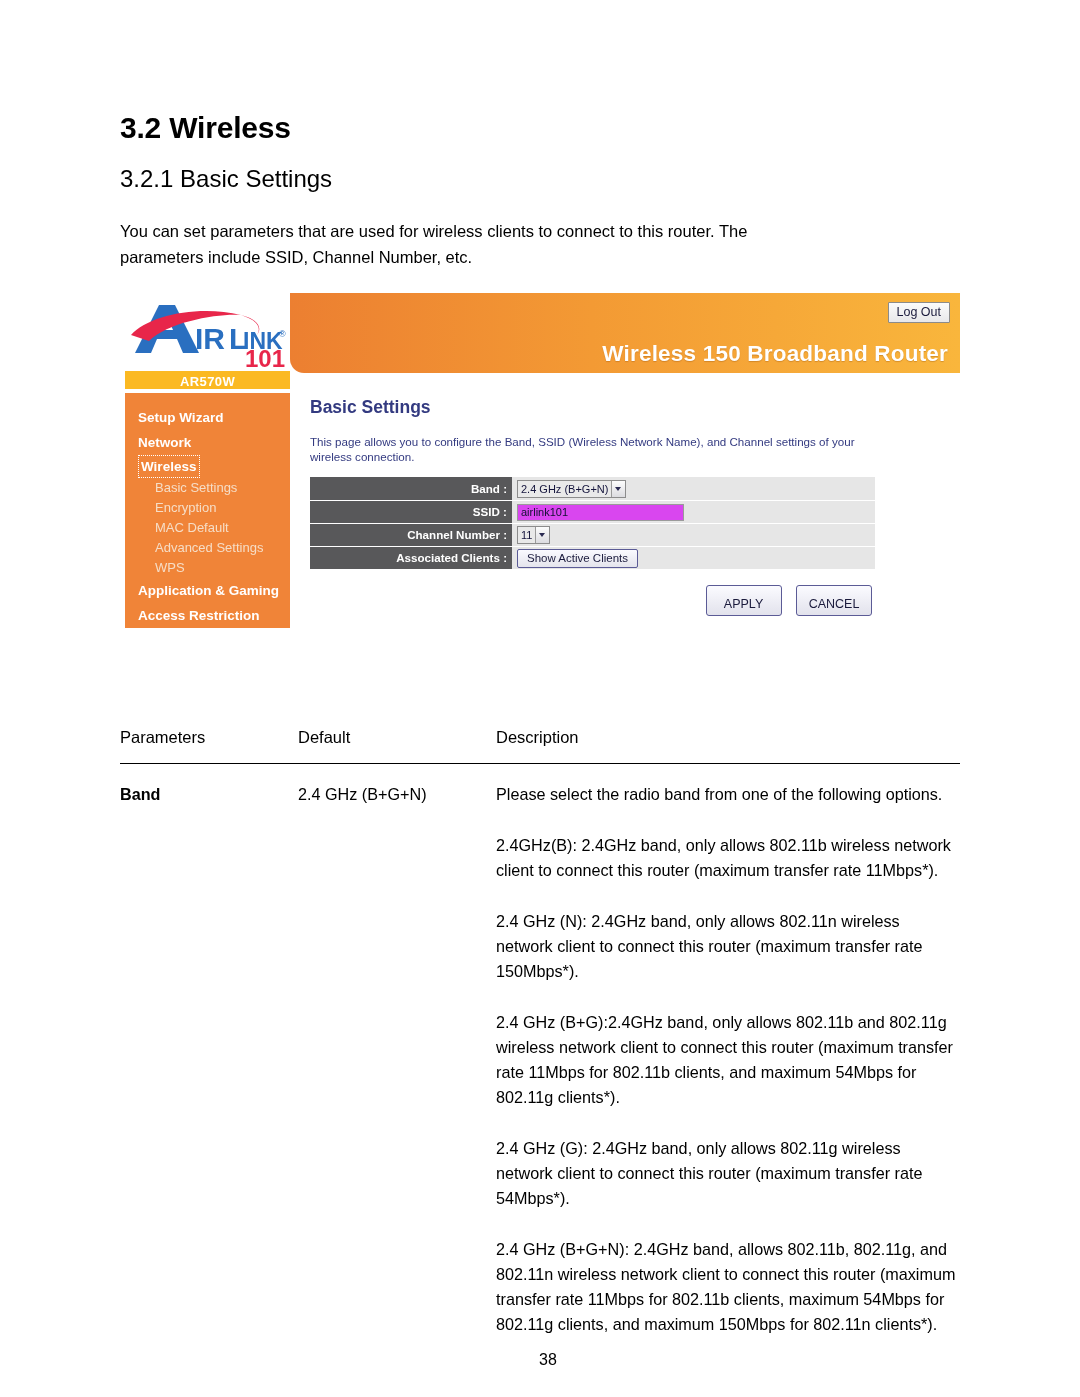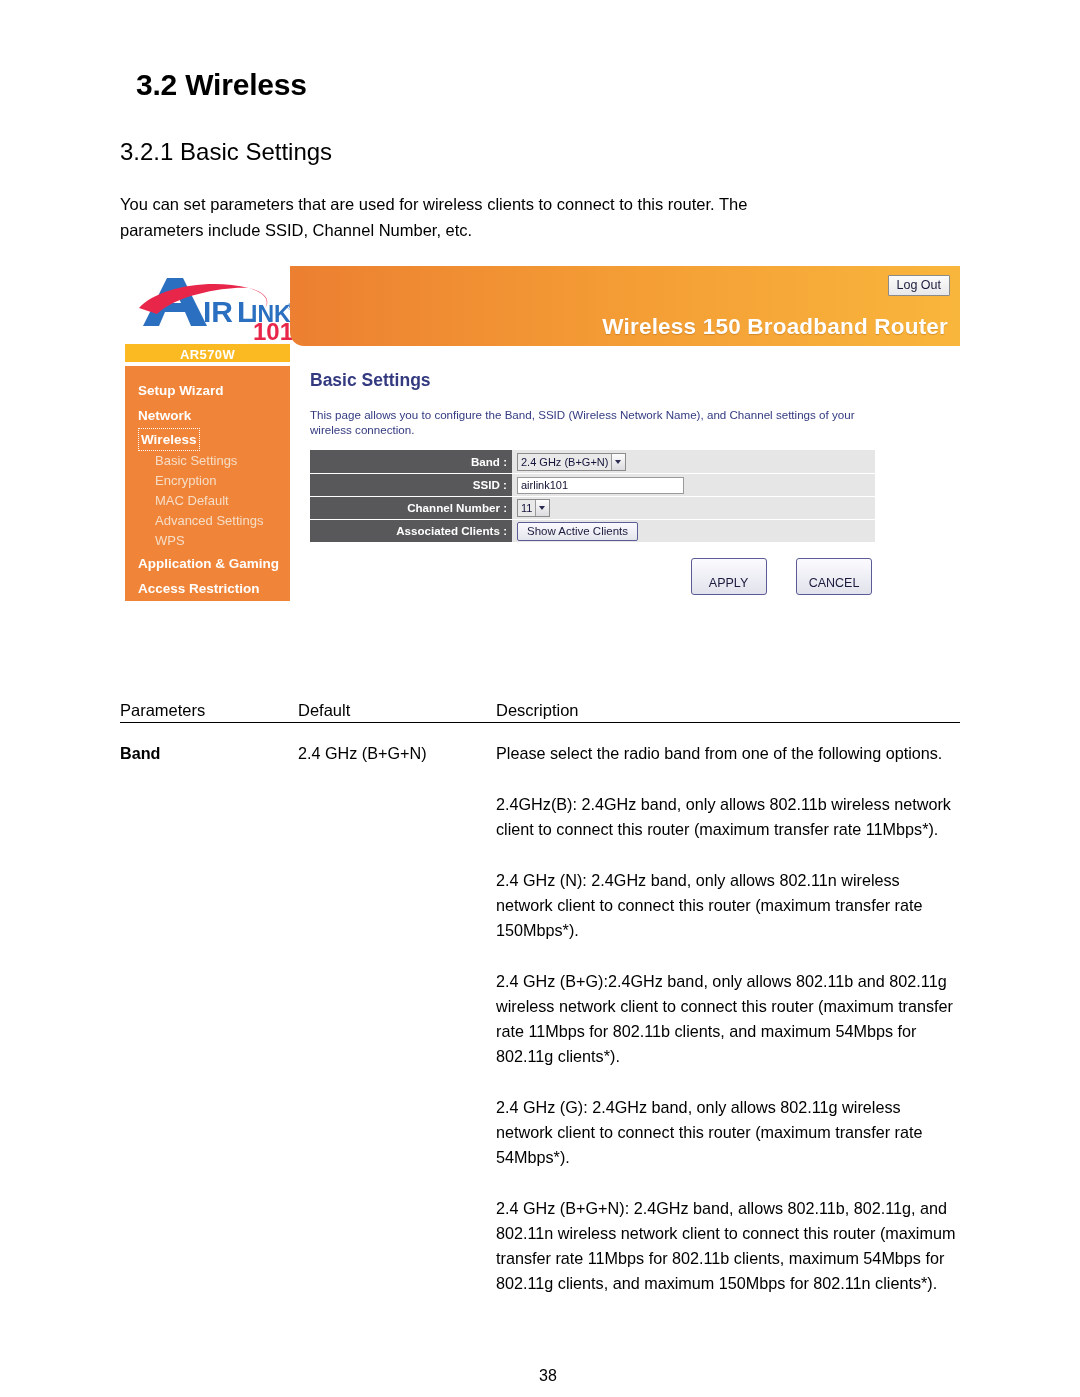--- a/index.html
+++ b/index.html
@@ -21,22 +21,22 @@
     height: 1397px;
     box-sizing: border-box;
     padding: 0 120px;
   }
 
   
   .h-section {
     font-size: 30px;
     font-weight: bold;
     letter-spacing: -0.2px;
-    margin: 16px;
-    padding-top: 52px;
+    margin: 0;
+    padding-top: 111px;
     line-height: 1.1;
   }
   .h-sub {
     font-size: 24px;
     font-weight: normal;
     margin: 0;
     padding-top: 22px;
     line-height: 1.1;
   }
   .intro {
@@ -56,21 +56,21 @@
     height: 412px;
     background: #fff;
   }
   .rs-left {
     position: absolute;
     left: 0; top: 0;
     width: 165px;
   }
   .logo-box {
     position: absolute;
-    left: 8px; top: 0;
+    left: 0; top: 0;
     width: 165px; height: 78px;
     background: #fff;
   }
   .logo-svg { display:block; margin-left: 4px; margin-top: 4px; }
 
   .model-bar {
     position: absolute;
     left: 0; top: 78px;
     width: 165px; height: 18px;
     background: #fbb922;
@@ -213,21 +213,21 @@
     content: "";
     position: absolute;
     left: 3px; top: 6px;
     border-left: 3.5px solid transparent;
     border-right: 3.5px solid transparent;
     border-top: 4px solid #2b2b52;
   }
   .txtfield {
     width: 162px;
     height: 15px;
-    background: #ffffff;
+    background: #d946ef;
     border: 1px solid #9a9a9a;
     font-size: 11px;
     color: #101030;
     padding: 0 0 0 3px;
     line-height: 15px;
     vertical-align: middle;
     font-family: "Liberation Sans", sans-serif;
     box-sizing: content-box;
   }
   .smallbtn {
@@ -249,36 +249,36 @@
     padding-right: 3px;
     box-sizing: border-box;
   }
   .bigbtn {
     background: linear-gradient(to bottom,#fbfbff 0%, #e2e2ec 100%);
     border: 1px solid #5b5b96;
     border-radius: 3px;
     font-size: 12.5px;
     color: #1a1a3c;
     width: 76px;
-    padding: 17px 0 4px 0;
-    margin-left: 25px;
+    padding: 11px 0 4px 0;
+    margin-left: 10px;
     font-family: "Liberation Sans", sans-serif;
   }
 
   
   .ptable {
     margin-top: 14px;
     width: 840px;
     border-collapse: collapse;
   }
   .ptable th {
     font-size: 16.5px;
     font-weight: normal;
     text-align: left;
-    padding: 9px 0 2px 0;
+    padding: 9px 0 16px 0;
     border-bottom: 1.6px solid #000;
   }
   .ptable td {
     font-size: 16.2px;
     line-height: 25px;
     vertical-align: top;
     padding: 0;
   }
   .col-param { width: 178px; }
   .col-def { width: 198px; }

